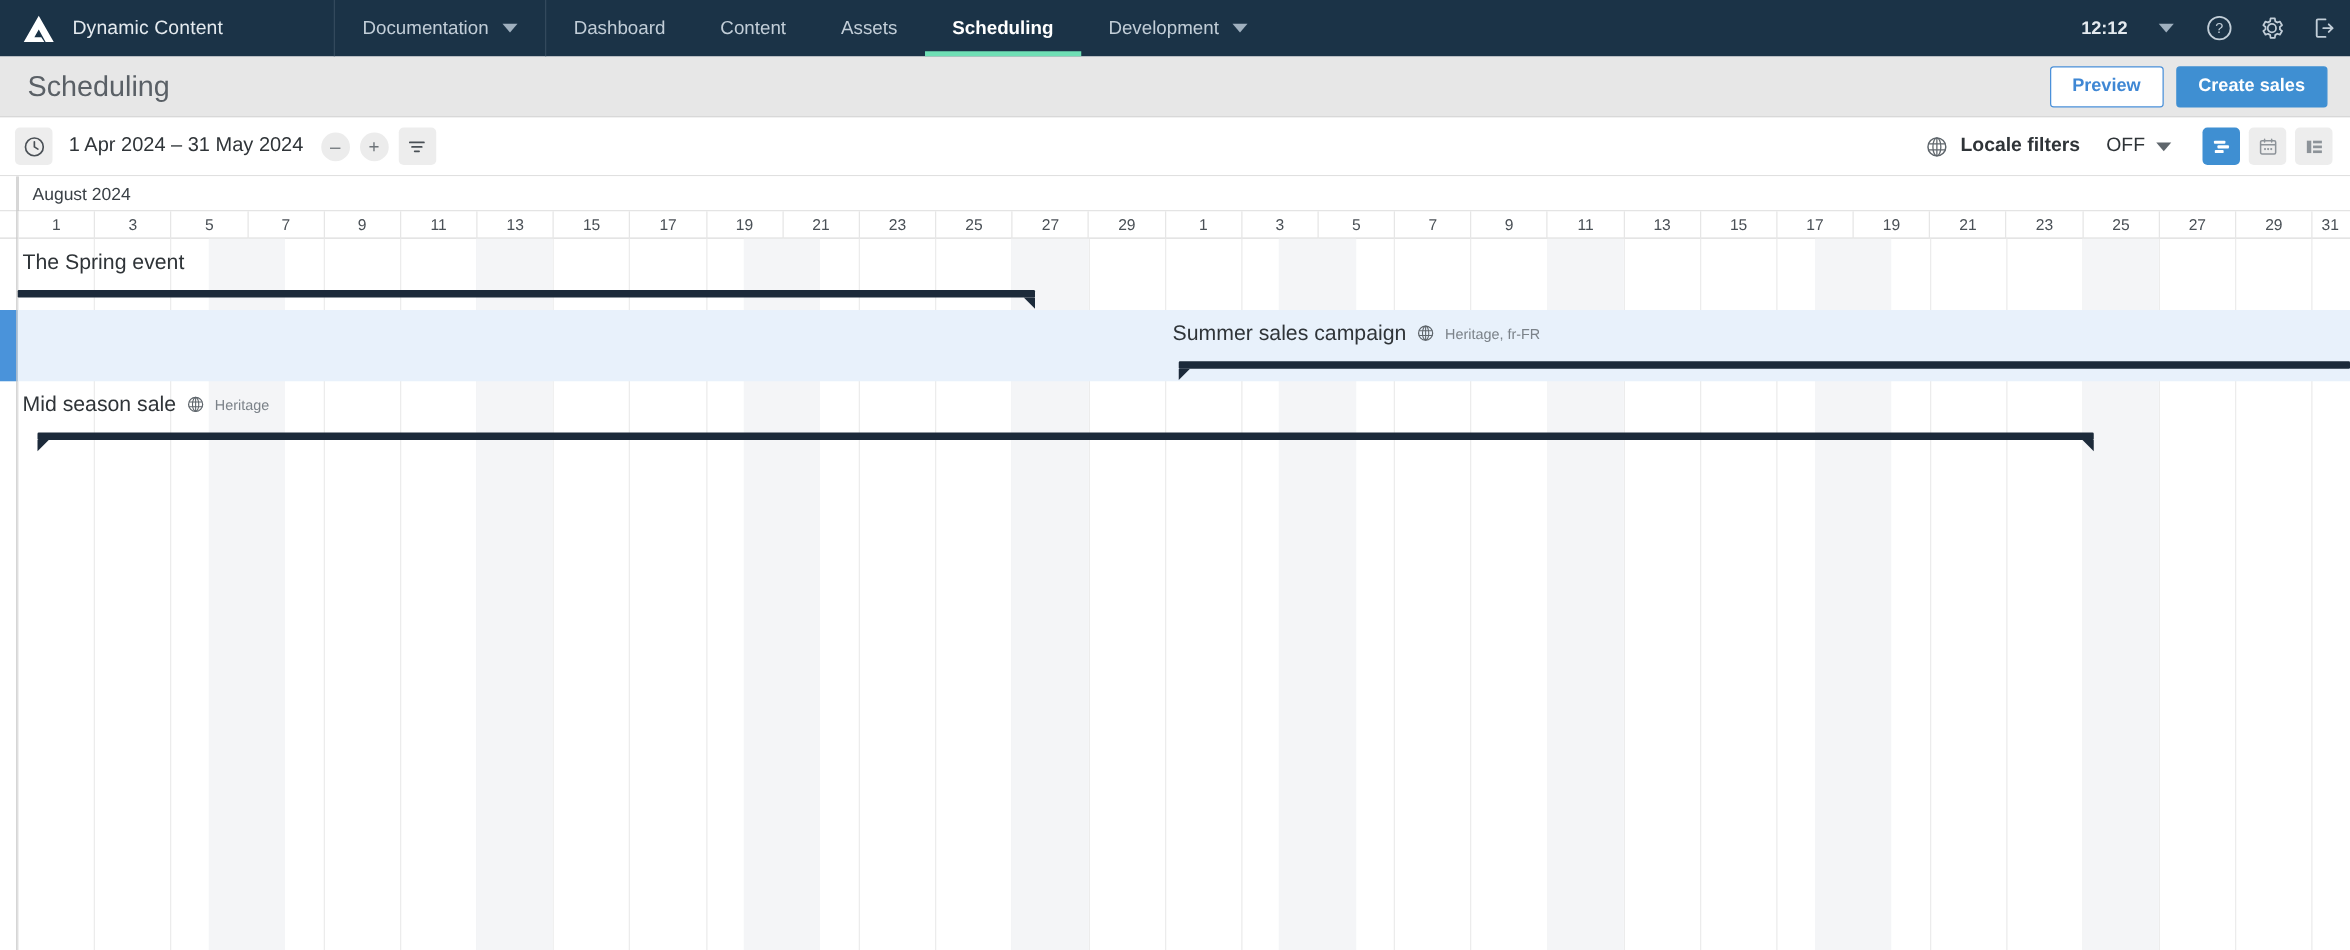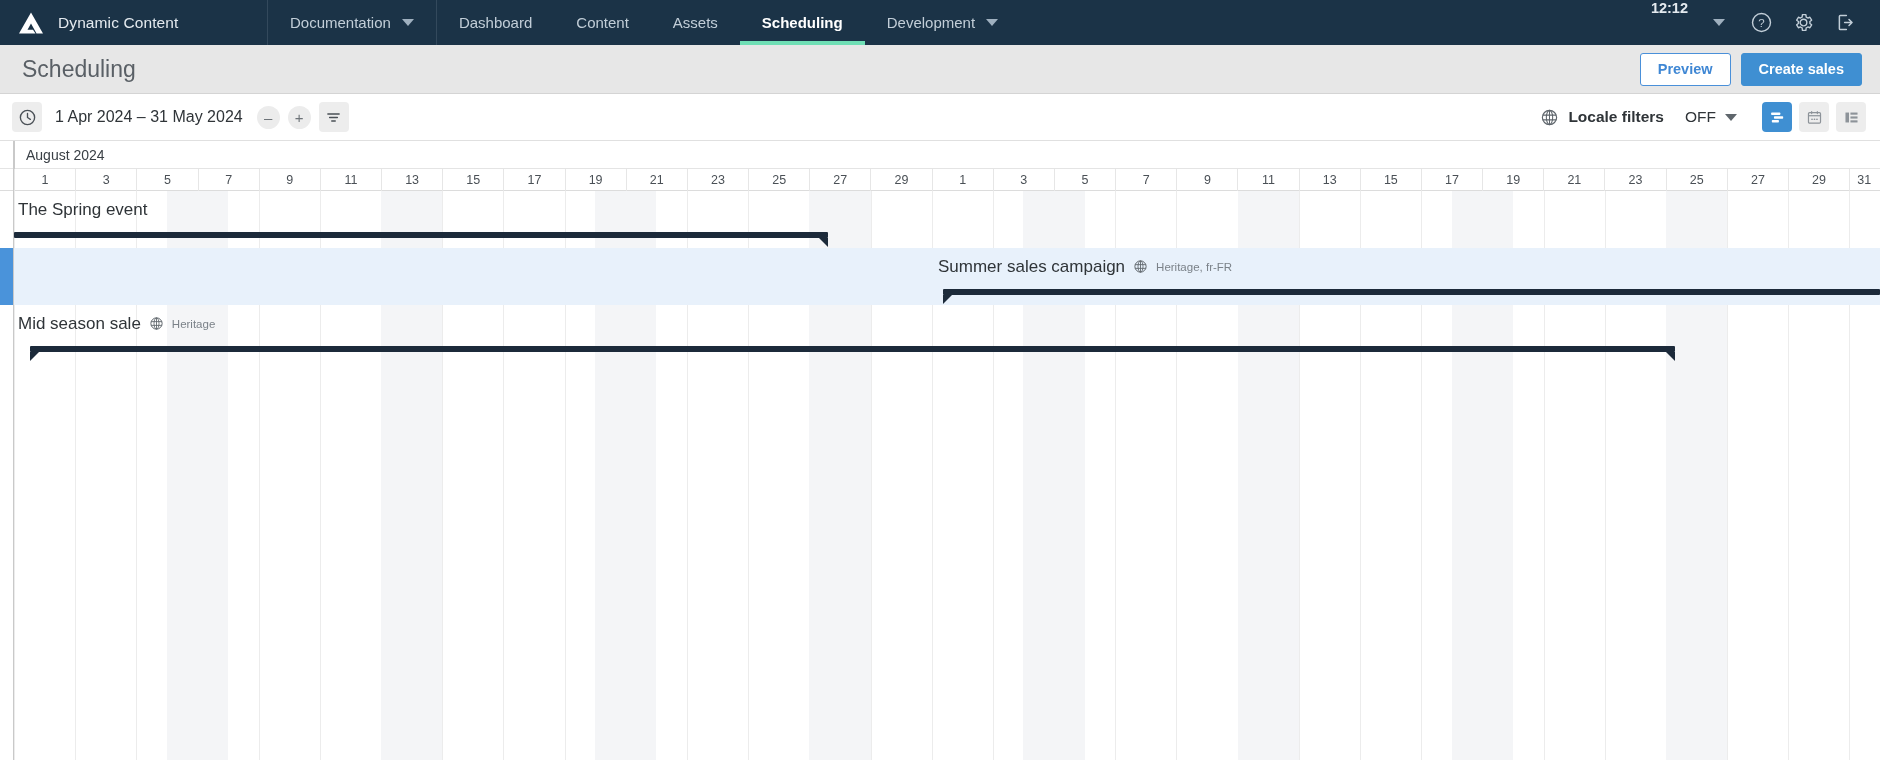--- a/index.html
+++ b/index.html
@@ -44,21 +44,21 @@
     height: 4px; background: #6fdfb5;
   }
   .caret {
     width: 0; height: 0;
     border-left: 6px solid transparent;
     border-right: 6px solid transparent;
     border-top: 7px solid #9fb0bf;
     display: inline-block;
   }
   .nav-spacer { flex: 1 1 auto; }
-  .nav-right { display: flex; gap: 0; padding-right: 14px; }
+  .nav-right { display: flex; align-items: center; gap: 0; }
   .clock-text { font-size: 14.5px; font-weight: bold; color: #e4eaef; padding: 0 10px; }
   .icon-btn {
     width: 42px; height: 45px;
     display: flex; align-items: center; justify-content: center;
     cursor: pointer;
   }
   .icon-btn svg { display: block; }
 
   
   .pagehead {

